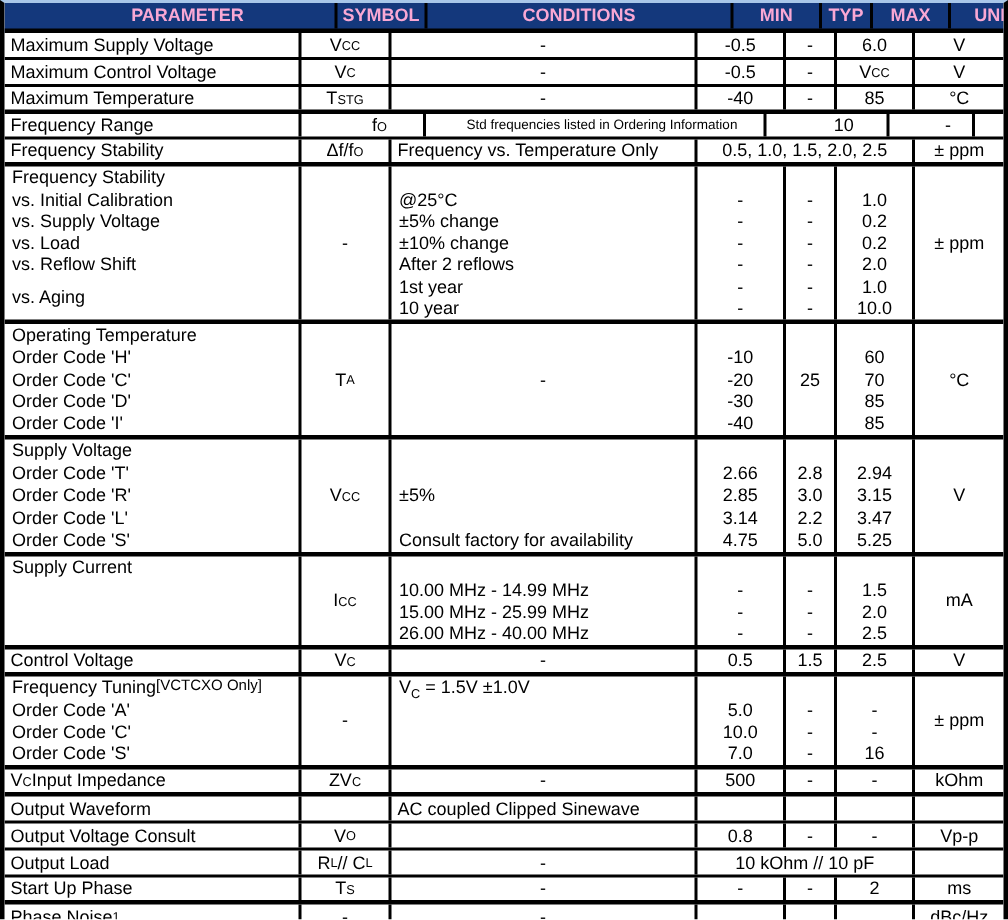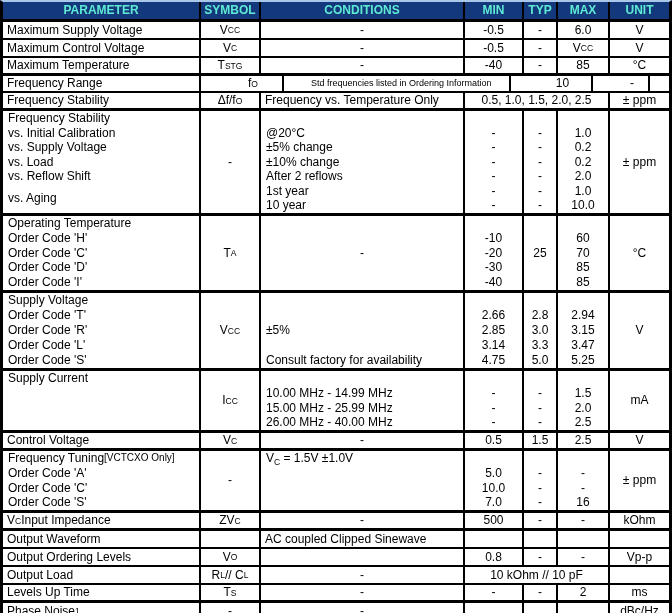--- a/index.html
+++ b/index.html
@@ -15,21 +15,21 @@
     font-family:"Liberation Sans","DejaVu Sans",sans-serif;
     font-size:12px;color:#000;
   }
   .sec{
     display:grid;
     grid-template-columns:198px 60px 204px 59px 34px 52px 59px;
     border-bottom:2px solid #000;
   }
   .sec.bb3{border-bottom-width:3px;}
   .sec.bb0{border-bottom-width:0;}
-  .hdr{background:#14387c;color:#5eead4;font-weight:bold;}
+  .hdr{background:#14387c;color:#f9a8d4;font-weight:bold;padding-left:24px;}
   .c{
     border-right:2px solid #000;
     box-sizing:border-box;
     display:flex;align-items:center;justify-content:center;
     overflow:hidden;line-height:1.05;
   }
   .c:last-child{border-right:0;}
   .p{justify-content:flex-start;padding-left:4px;}
   .stack{flex-direction:column;align-items:stretch;justify-content:flex-start;padding-left:0;}
   .line{display:flex;align-items:center;box-sizing:border-box;justify-content:center;}
@@ -116,21 +116,21 @@
         <div class="line al ind" style="height: 29.1429px;">
           <span>vs. Aging</span>
         </div>
       </div>
       <div class="c">-</div>
       <div class="c stack">
         <div class="line al" style="height: 14.5714px;">
           <span></span>
         </div>
         <div class="line al" style="height: 14.5714px;">
-          <span>@20°C</span>
+          <span>@25°C</span>
         </div>
         <div class="line al" style="height: 14.5714px;">
           <span>±5% change</span>
         </div>
         <div class="line al" style="height: 14.5714px;">
           <span>±10% change</span>
         </div>
         <div class="line al" style="height: 14.5714px;">
           <span>After 2 reflows</span>
         </div>
@@ -326,21 +326,21 @@
         <div class="line" style="height: 15px;">
           <span></span>
         </div>
         <div class="line" style="height: 15px; align-items: center;">
           <span>2.8</span>
         </div>
         <div class="line" style="height: 15px;">
           <span>3.0</span>
         </div>
         <div class="line" style="height: 15px;">
-          <span>3.3</span>
+          <span>2.2</span>
         </div>
         <div class="line" style="height: 15px;">
           <span>5.0</span>
         </div>
       </div>
       <div class="c stack">
         <div class="line" style="height: 15px;">
           <span></span>
         </div>
         <div class="line" style="height: 15px;">
@@ -519,37 +519,37 @@
     <div class="sec" style="height: 16px;">
       <div class="c p">Output Waveform</div>
       <div class="c"></div>
       <div class="c p">AC coupled Clipped Sinewave</div>
       <div class="c"></div>
       <div class="c"></div>
       <div class="c"></div>
       <div class="c"></div>
     </div>
     <div class="sec" style="height: 16px;">
-      <div class="c p">Output Ordering Levels</div>
+      <div class="c p">Output Voltage Consult</div>
       <div class="c">V<sub>O</sub></div>
       <div class="c"></div>
       <div class="c">0.8</div>
       <div class="c">-</div>
       <div class="c">-</div>
       <div class="c">Vp-p</div>
     </div>
     <div class="sec" style="height: 16px;">
       <div class="c p">Output Load</div>
       <div class="c">R<sub>L</sub> // C<sub>L</sub></div>
       <div class="c">-</div>
       <div class="c" style="grid-column: span 3;">10 kOhm // 10 pF</div>
       <div class="c"></div>
     </div>
     <div class="sec bb3" style="height: 15px;">
-      <div class="c p">Levels Up Time</div>
+      <div class="c p">Start Up Phase</div>
       <div class="c">T<sub>S</sub></div>
       <div class="c">-</div>
       <div class="c">-</div>
       <div class="c">-</div>
       <div class="c">2</div>
       <div class="c">ms</div>
     </div>
     <div class="sec bb0" style="height: 16px;">
       <div class="c p">Phase Noise <sup>1</sup></div>
       <div class="c">-</div>

